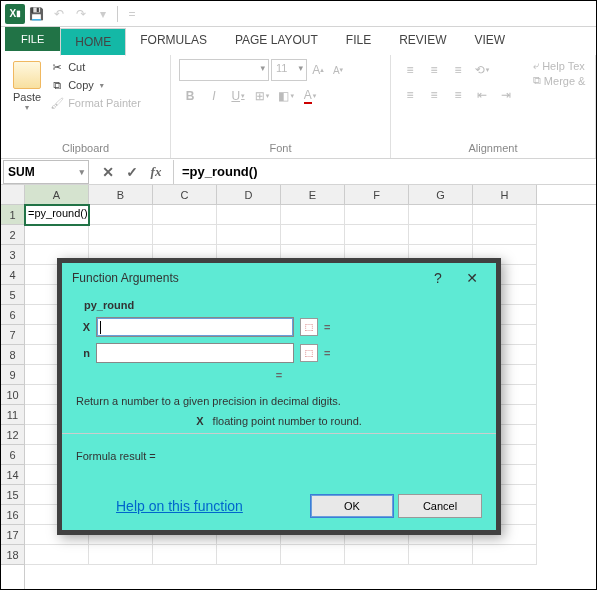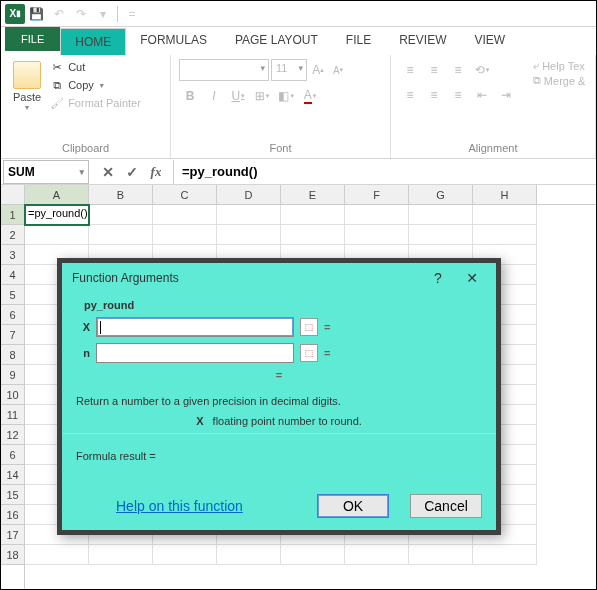--- a/index.html
+++ b/index.html
@@ -84,21 +84,21 @@
 .arg-input.focus { box-shadow: inset 0 0 0 1px #6a9edb; }
 .collapse-btn { width: 18px; height: 18px; border: 1px solid #999; background: #fff; display: flex; align-items: center; justify-content: center; font-size: 9px; color: #c04040; }
 .arg-eq { color: #666; font-weight: bold; }
 .desc { margin: 14px 0 8px 0; }
 .arg-desc { text-align: center; margin-bottom: 0; }
 .arg-desc b { margin-right: 6px; }
 .dlg-sep { border-top: 1px solid #ccc; margin: 6px -14px; }
 .dlg-footer { display: flex; align-items: center; padding: 6px 14px 12px 14px; }
 .help-link { color: #0066cc; text-decoration: underline; font-size: 14px; padding-left: 40px; }
 .dlg-footer .spacer { flex: 1; }
-.dlg-btn { width: 72px; height: 24px; border: 1px solid #999; background: #e8e8e8; font-size: 14px; margin-left: 21px; display: flex; align-items: center; justify-content: center; }
+.dlg-btn { width: 84px; height: 24px; border: 1px solid #999; background: #e8e8e8; font-size: 11px; margin-left: 4px; display: flex; align-items: center; justify-content: center; }
 .dlg-btn.primary { border: 1px solid #3b7dd8; box-shadow: inset 0 0 0 1px #6a9edb; }
 .eq-line { text-align: center; margin: 6px 0; color: #666; font-weight: bold; }
 .cursor { display: inline-block; width: 1px; height: 13px; background: #000; vertical-align: middle; }
 </style>
 </head>
 <body>
 
 <div class="chrome">
 
   <div class="qat">

